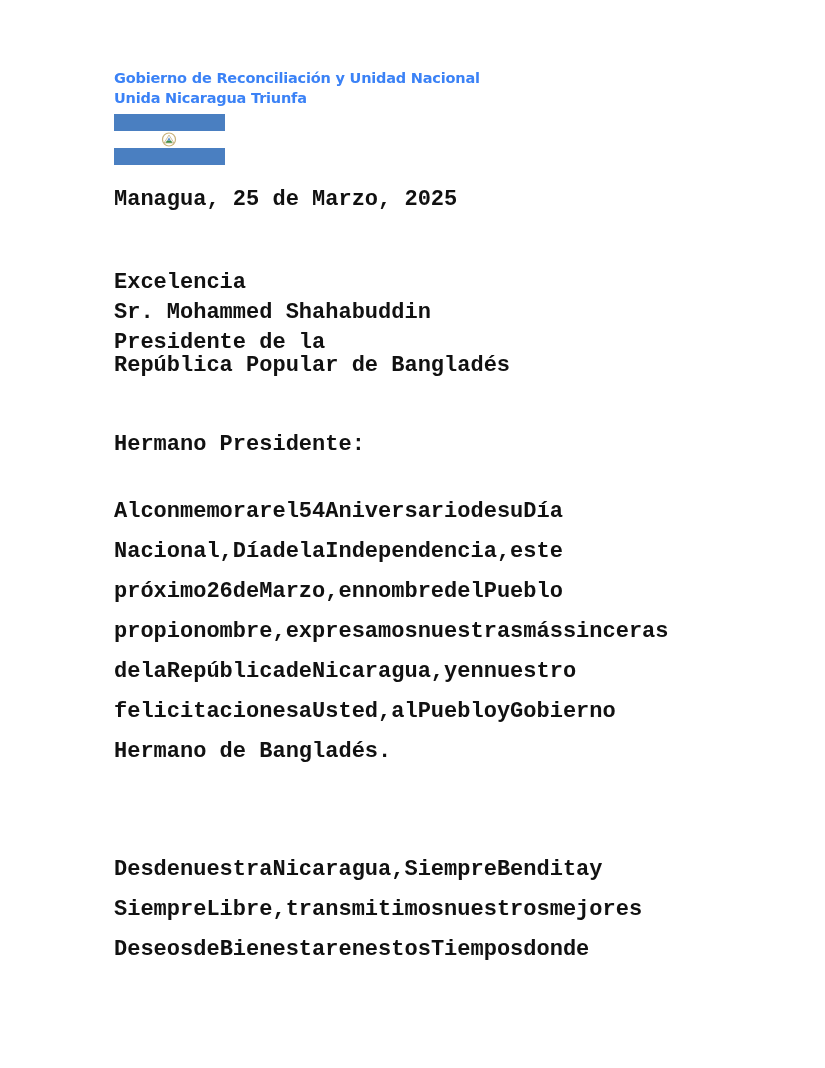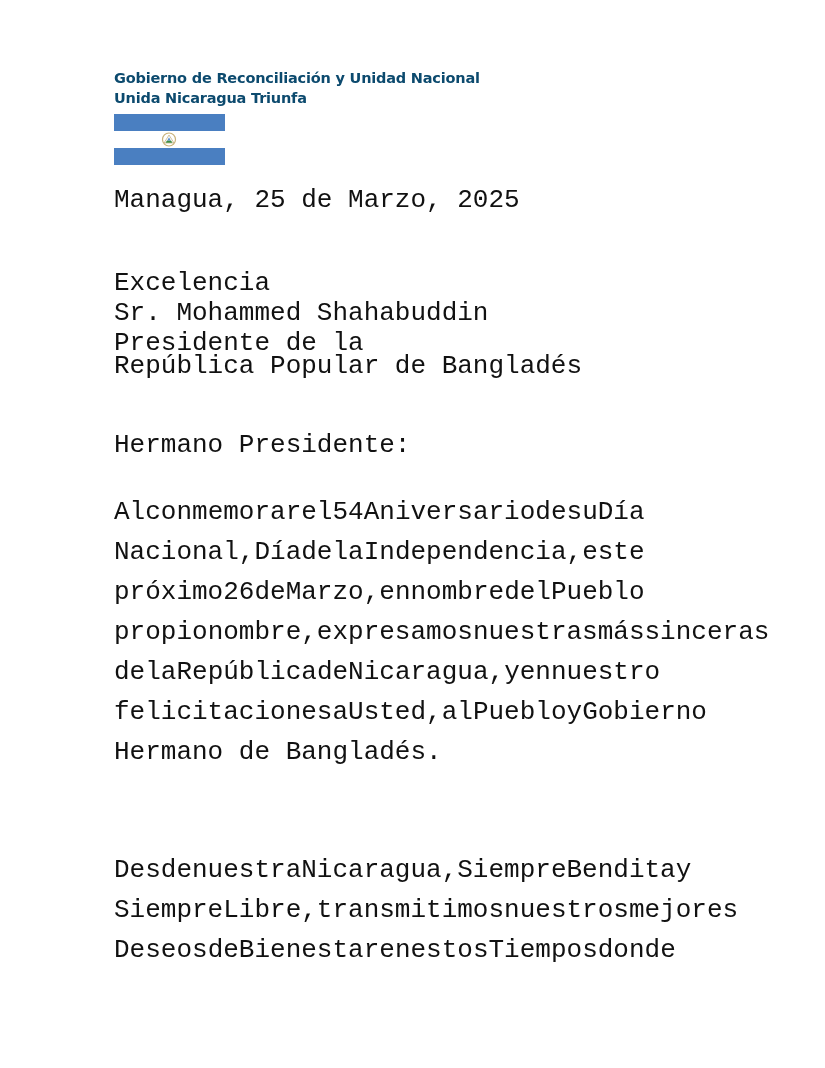--- a/index.html
+++ b/index.html
@@ -1,23 +1,23 @@
 <!DOCTYPE html>
 <html><head>
   <meta charset="utf-8">
   <style>
     html, body { margin: 0; padding: 0; background: #ffffff; }
     body { width: 825px; height: 1068px; position: relative; overflow: hidden; color: #111111; }
-    .letterhead { position: absolute; left: 114px; top: 68px; font-family: "DejaVu Sans", sans-serif; font-weight: bold; font-size: 14.5px; line-height: 20px; color: #0c4a6e; letter-spacing: -0.2px; }
+    .letterhead { position: absolute; left: 114px; top: 68px; font-family: "DejaVu Sans", sans-serif; font-weight: bold; font-size: 14.5px; line-height: 20px; color: #3b82f6; letter-spacing: -0.2px; }
     .flag { position: absolute; left: 114px; top: 114px; width: 111px; height: 51px; }
     .flag .band { height: 17px; width: 100%; }
     .flag .blue { background: #4a7fc1; }
     .flag .white { background: #ffffff; position: relative; }
     .emblem { position: absolute; left: 47px; top: 1px; width: 16px; height: 15px; }
-    .mono { font-family: "Liberation Mono", "DejaVu Sans Mono", monospace; font-weight: normal; font-size: 26px; color: #111; }
+    .mono { font-family: "Liberation Mono", "DejaVu Sans Mono", monospace; font-weight: bold; font-size: 22px; color: #111; }
     .line { position: absolute; left: 114px; white-space: pre; }
     .para { position: absolute; left: 114px; width: 597px; }
     .para .pl { display: block; height: 40px; line-height: 40px; text-align: justify; text-align-last: justify; white-space: nowrap; }
     .para .pl.last { text-align-last: left; }
     .jl { display: flex; justify-content: space-between; }
   </style>
 </head>
 <body>
 
 <div class="letterhead">

